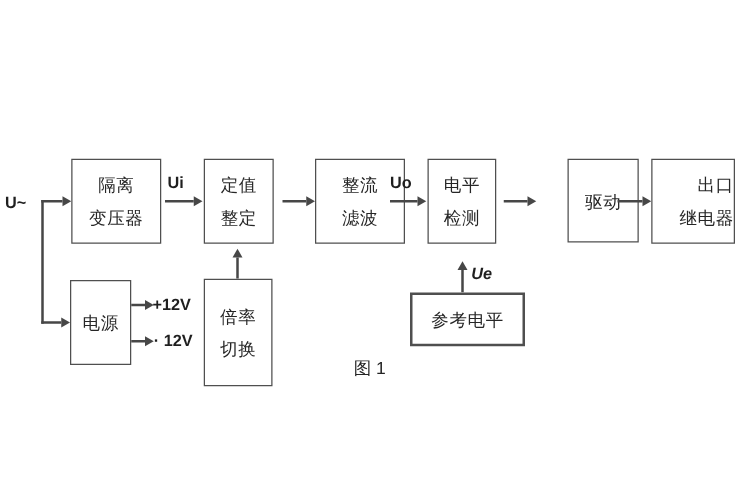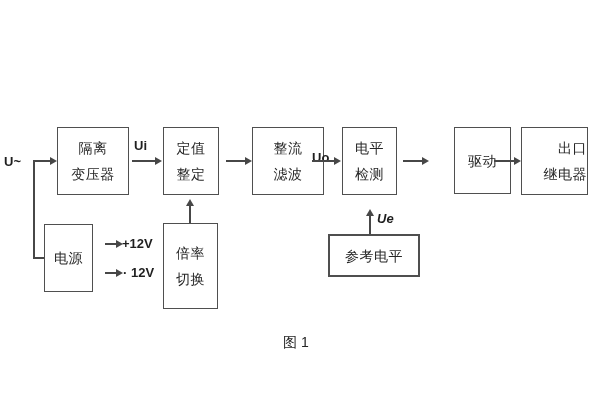--- a/index.html
+++ b/index.html
@@ -35,46 +35,46 @@
   }
 
   
   .b-transformer { left:57px;  top:127px; width:72px; height:68px; }
   .b-setting     { left:163px; top:127px; width:56px; height:68px; }
   .b-rectifier   { left:252px; top:127px; width:72px; height:68px; }
   .b-level       { left:342px; top:127px; width:55px; height:68px; }
   .b-drive       { left:454px; top:127px; width:57px; height:67px; }
   .b-relay       { left:521px; top:127px; width:67px; height:68px;align-items:flex-end; }
   
-  .b-power       { left:44px;  top:224px; width:49px; height:68px; }
+  .b-power       { left:56px;  top:224px; width:49px; height:68px; }
   .b-ratio       { left:163px; top:223px; width:55px; height:86px; }
   .b-reference   { left:328px; top:234px; width:92px; height:43px; border-width:2px; }
 
   
   .ln-junction      { left:33px;  top:160px; height:99px; }
   .ar-input         { left:33px;  top:160px; width:17px; }
   .ar-ui            { left:132px; top:160px; width:23px; }
   .ar-set-rect      { left:226px; top:160px; width:19px; }
   .ar-uo            { left:312px; top:160px; width:22px; }
   .ar-level-drive   { left:403px; top:160px; width:19px; }
   .ar-drive-relay   { left:494px; top:160px; width:20px; }
   .ar-power-in      { left:33px;  top:257px; width:16px; }
   .ar-rail-pos      { left:105px; top:243px; width:11px; }
   .ar-rail-neg      { left:105px; top:272px; width:11px; }
   .ar-ratio-up      { left:189px; top:206px; height:17px; }
   .ar-ue-up         { left:369px; top:216px; height:18px; }
 
   
   .l-input    { left:4px;   top:155px; }
   .l-ui       { left:134px; top:139px; }
-  .l-uo       { left:312px; top:151px; }
+  .l-uo       { left:312px; top:139px; }
   .l-ue       { left:377px; top:212px;font-style:italic; }
   .l-railpos  { left:122px; top:237px; }
   .l-railneg  { left:123px; top:266px; }
-  .l-caption  { left:283px; top:287px;margin-top:48px; }
+  .l-caption  { left:283px; top:287px; }
 </style>
 </head>
 <body>
 
 <div class="canvas">
 
   <span class="lbl l-input">U~</span>
   <div class="vline ln-junction"></div>
   <div class="arrow-r ar-input"></div>
   <div class="arrow-r ar-power-in"></div>

